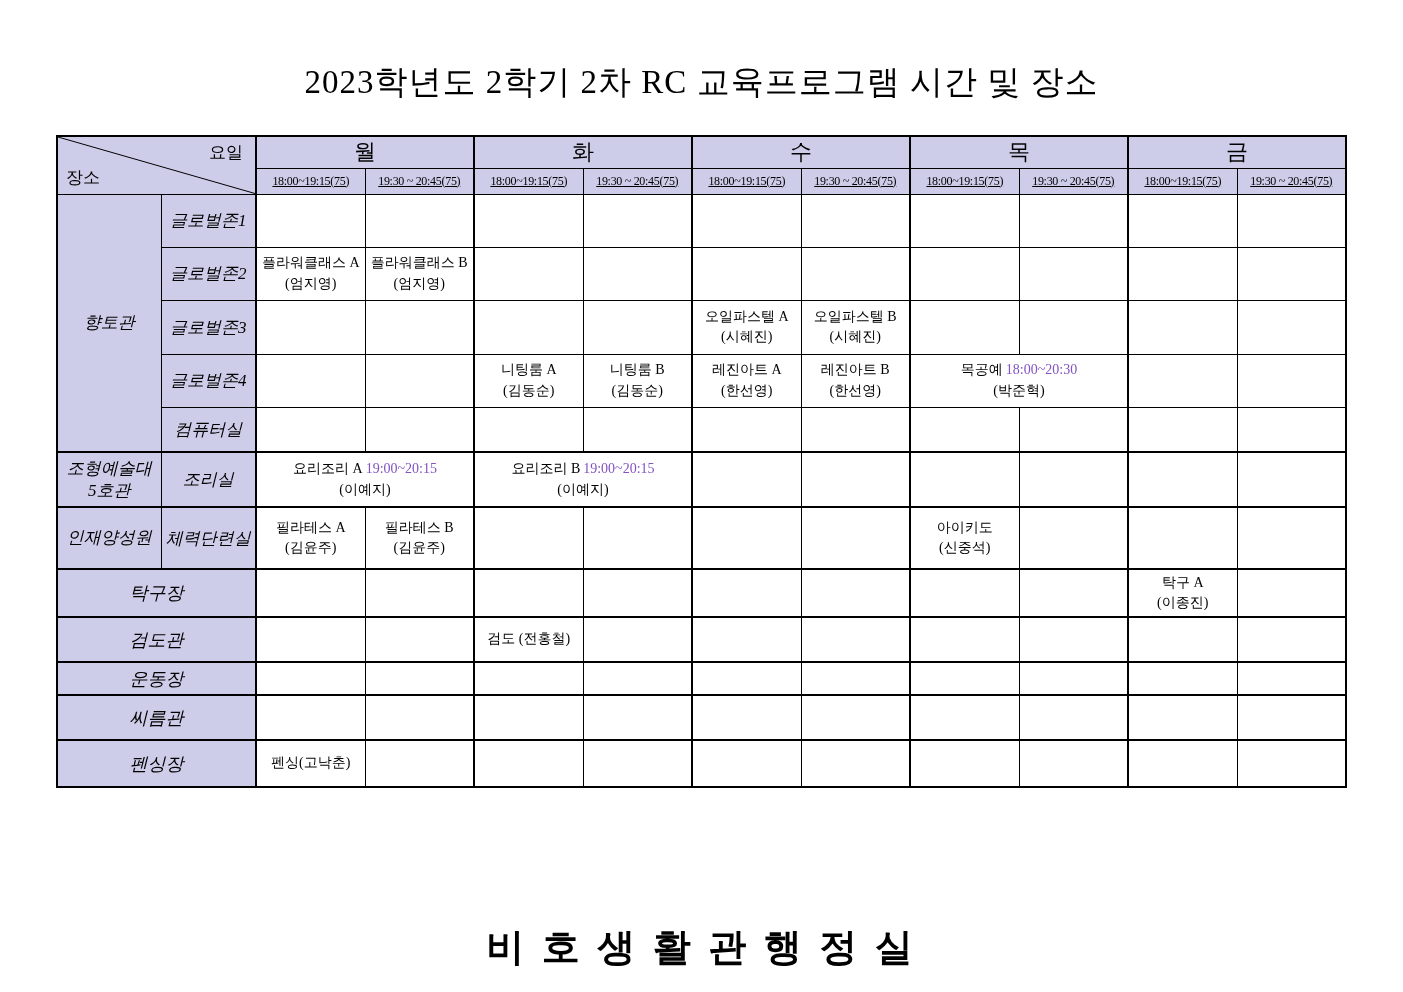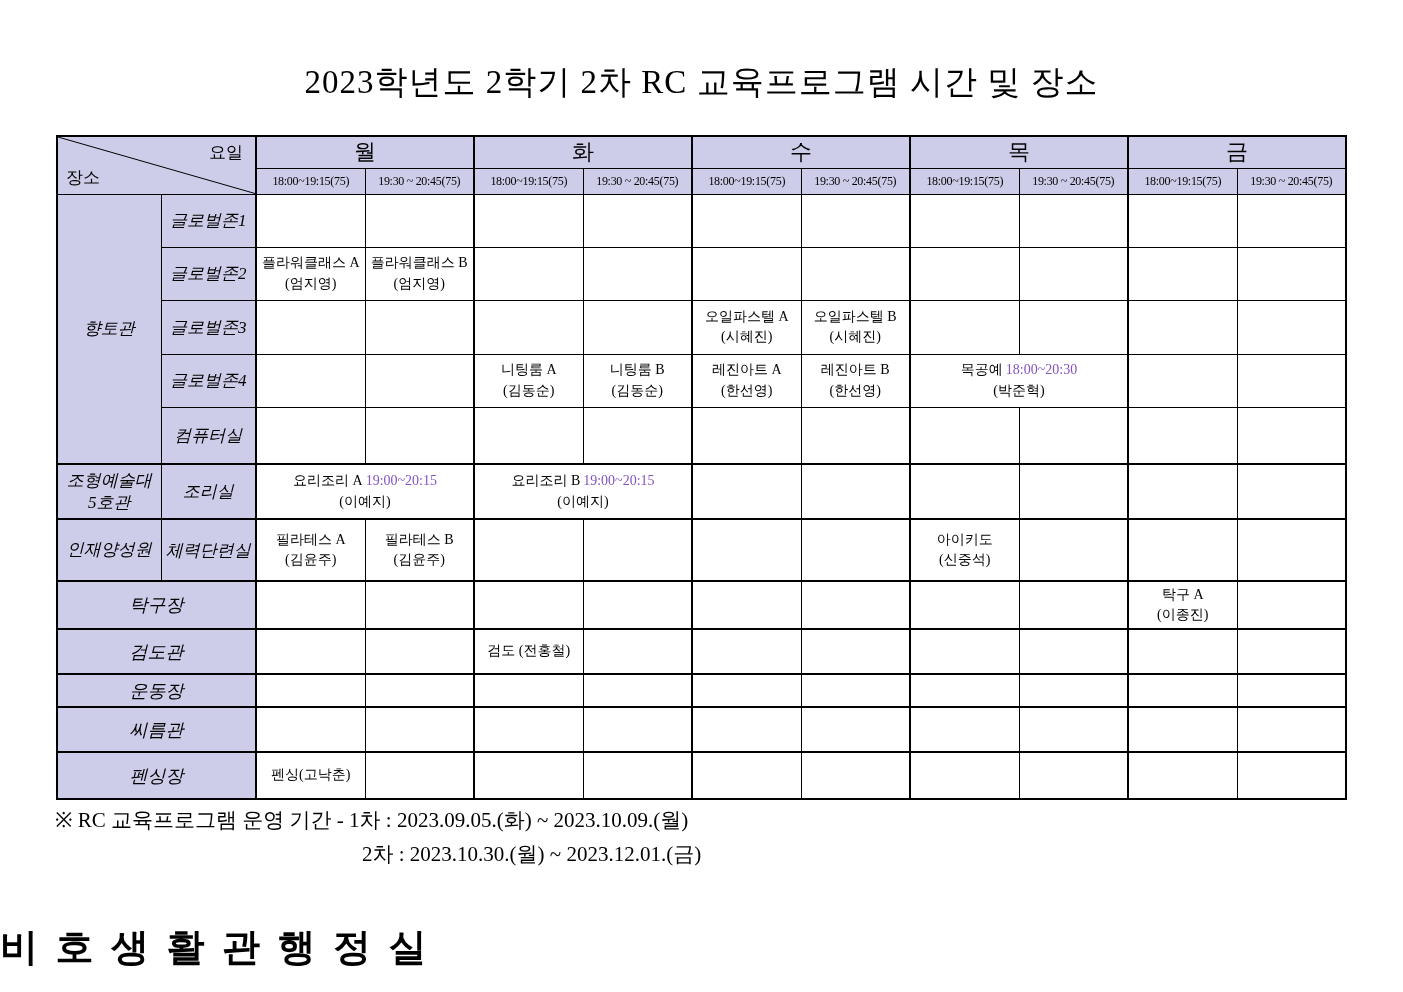--- a/index.html
+++ b/index.html
@@ -9,41 +9,41 @@
   .title{position:absolute;top:60px;left:0;width:100%;text-align:center;
     font-size:33px;font-weight:normal;letter-spacing:1px;}
 
   table.sched{position:absolute;left:56px;top:135px;width:1289px;
     border-collapse:collapse;table-layout:fixed;border:2px solid #000000;}
   table.sched th,table.sched td{border:1px solid #000;padding:0;margin:0;
     text-align:center;vertical-align:middle;font-weight:normal;}
   .hdr{background:var(--header_bg,#cdcde9);}
   .day{font-size:22px;}
   .time{font-size:12px;letter-spacing:-0.3px;}
-  .time-row th{border-bottom:2px solid #000;}
+  .time-row th{border-bottom:2px solid #000;text-decoration:underline;}
   .bl{border-left:2px solid #000 !important;}
   .bt{border-top:2px solid #000 !important;}
 
   .corner{position:relative;background:var(--header_bg,#cdcde9);border-bottom:2px solid #000;}
   .corner .diag{position:absolute;left:0;top:0;width:100%;height:100%;display:block;}
   .corner .yoil{position:absolute;top:4px;right:12px;font-size:17px;}
   .corner .jangso{position:absolute;bottom:5px;left:8px;font-size:17px;margin-top:32px;}
 
   .bld,.room,.venue{background:var(--header_bg,#cdcde9);font-size:17px;font-style:italic;}
   .bld{white-space:pre-line;line-height:1.25;}
   .venue{font-size:18px;}
 
   .prog{font-size:14px;line-height:1.45;white-space:nowrap;}
   .pname,.pinst{text-align:center;}
   .ptime{color:var(--accent_purple,#8353c2);margin-left:3px;}
 
   .notes{position:absolute;left:55px;top:803px;font-size:21px;line-height:34px;}
   .note2{padding-left:307px;}
 
-  .footer{position:absolute;top:922px;left:0;width:100%;
+  .footer{position:absolute;top:922px;left:0;width:100%;text-align:center;
     font-size:38px;font-weight:bold;letter-spacing:4px;}
 </style>
 </head>
 <body>
 
 <div class="page">
 
   <div class="title">2023학년도 2학기 2차 RC 교육프로그램 시간 및 장소</div>
 
   <table class="sched">
@@ -167,21 +167,21 @@
           <div class="pinst">(한선영)</div>
         </td>
         <td class="prog bl" colspan="2">
           <div class="pname"><span>목공예</span><span class="ptime">18:00~20:30</span></div>
           <div class="pinst">(박준혁)</div>
         </td>
         <td class="bl"></td>
           <td></td>
       </tr>
 
-      <tr style="height:57px">
+      <tr style="height:45px">
         <td class="room">컴퓨터실</td>
         <td class="bl"></td>
           <td></td>
         <td class="bl"></td>
           <td></td>
         <td class="bl"></td>
           <td></td>
         <td class="bl"></td>
           <td></td>
         <td class="bl"></td>
@@ -305,20 +305,16 @@
           <td class="bt"></td>
         <td class="bl bt"></td>
           <td class="bt"></td>
         <td class="bl bt"></td>
           <td class="bt"></td>
       </tr>
 
     </tbody>
   </table>
 
-  <div class="notes">
-    <div class="note1">※ RC 교육프로그램 운영 기간 - 1차 : 2023.09.05.(화) ~ 2023.10.09.(월)</div>
-    <div class="note2">2차 : 2023.10.30.(월) ~ 2023.12.01.(금)</div>
-  </div>
 
   <div class="footer">비 호 생 활 관 행 정 실</div>
 
 </div>
 
 </body></html>

